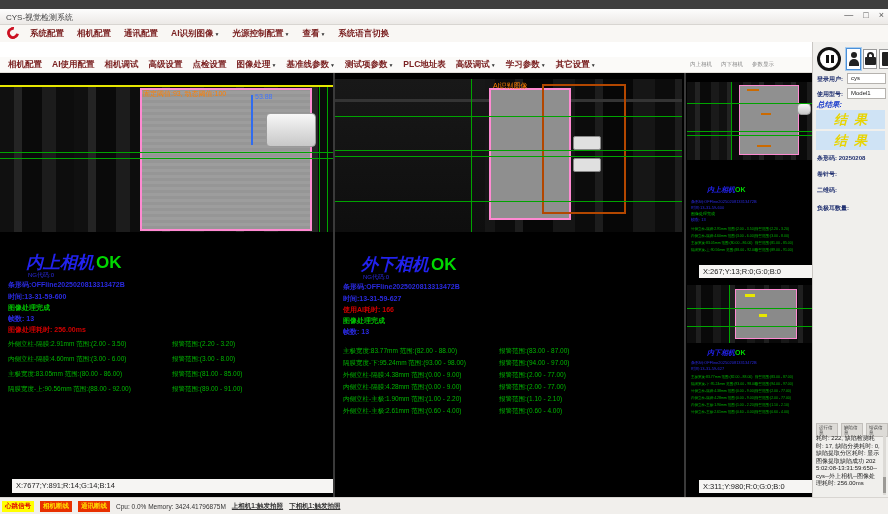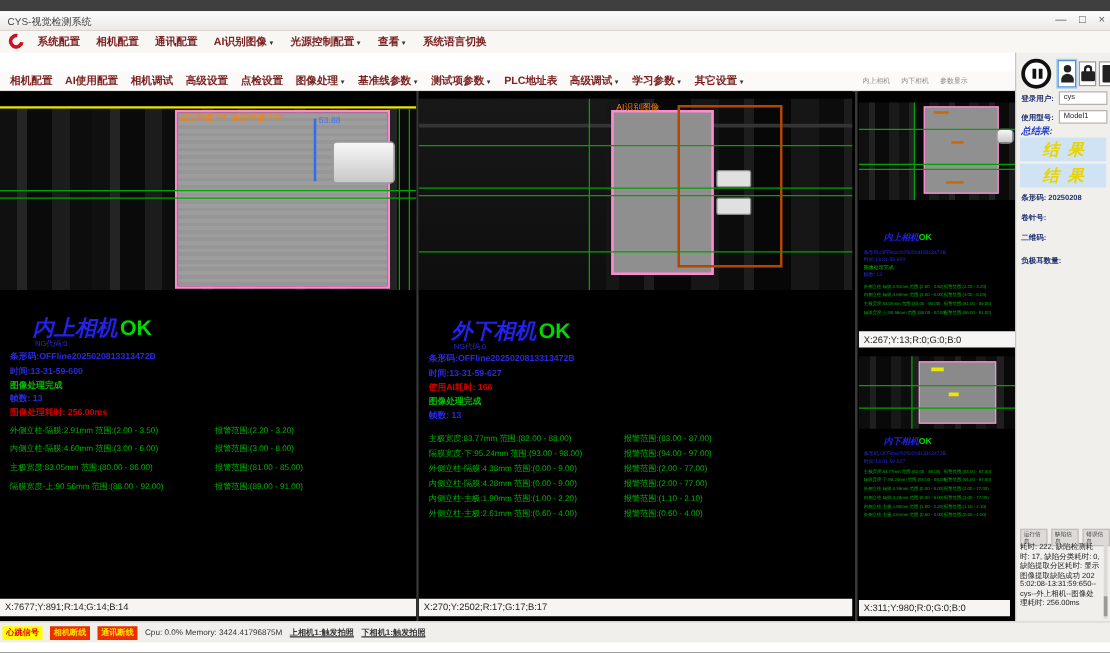--- a/index.html
+++ b/index.html
@@ -49,21 +49,21 @@
   .ov-blue { position:absolute; font-size:7px; color:#3f74ff; white-space:nowrap; }
 
   .cam-title { position:absolute; font-size:17px; font-weight:bold; font-style:italic; color:#2222ee; white-space:nowrap; }
   .cam-title .ok { color:#00d800; font-style:normal; margin-left:2px; }
   .t-blue { position:absolute; font-size:7px; font-weight:bold; color:#2a2ae0; white-space:nowrap; }
   .t-tiny-blue { position:absolute; font-size:6px; color:#2a2ae0; white-space:nowrap; }
   .t-green { position:absolute; font-size:7px; font-weight:bold; color:#00c000; white-space:nowrap; }
   .t-red { position:absolute; font-size:7px; font-weight:bold; color:#d00000; white-space:nowrap; }
   .mrow { position:absolute; font-size:6.5px; color:#00b400; white-space:nowrap; }
 
-  .coords-bar { position:absolute; left:0; width:100%; height:14px; background:#f6f5f3; color:#222; font-size:7.5px; line-height:14px; padding-left:4px; }
+  .coords-bar { position:absolute; left:12px; width:100%; height:14px; background:#f6f5f3; color:#222; font-size:7.5px; line-height:14px; padding-left:4px; }
 
   .mini-text-blue { position:absolute; font-size:4px; color:#2a2ae0; white-space:nowrap; }
   .mini-text-green { position:absolute; font-size:4px; color:#00c000; white-space:nowrap; }
   .mini-row { position:absolute; font-size:3.5px; color:#00b400; white-space:nowrap; }
   .mini-title { position:absolute; font-size:7px; font-weight:bold; font-style:italic; color:#2222ee; white-space:nowrap; }
   .mini-title .ok { color:#00d800; font-style:normal; }
   .ymark { position:absolute; background:#e8e800; }
   .omark { position:absolute; background:#cc6a00; }
 
   .sidebar { position:absolute; left:812px; top:42px; width:76px; height:455px; background:#f0efec; border-left:1px solid #c9c6c2; }
@@ -214,21 +214,20 @@
       <span class="mrow" style="left:164px; top:286px;">报警范围:(94.00 - 97.00)</span>
       <span class="mrow" style="left:8px; top:298px;">外侧立柱-隔膜:4.38mm 范围:(0.00 - 9.00)</span>
       <span class="mrow" style="left:164px; top:298px;">报警范围:(2.00 - 77.00)</span>
       <span class="mrow" style="left:8px; top:310px;">内侧立柱-隔膜:4.28mm 范围:(0.00 - 9.00)</span>
       <span class="mrow" style="left:164px; top:310px;">报警范围:(2.00 - 77.00)</span>
       <span class="mrow" style="left:8px; top:322px;">内侧立柱-主极:1.90mm 范围:(1.00 - 2.20)</span>
       <span class="mrow" style="left:164px; top:322px;">报警范围:(1.10 - 2.10)</span>
       <span class="mrow" style="left:8px; top:334px;">外侧立柱-主极:2.61mm 范围:(0.60 - 4.00)</span>
       <span class="mrow" style="left:164px; top:334px;">报警范围:(0.60 - 4.00)</span>
 
-      <div class="coords-bar" style="top:406px;">X:270;Y:2502;R:17;G:17;B:17</div>
     </div>
 
     <div class="panel panel-thumbs">
 
       <div style="position:absolute; left:0; top:0; width:125px; height:206px;">
         <div class="photo" style="top:9px; width:125px; height:78px; background:repeating-linear-gradient(90deg,#101010 0 8px,#222 8px 13px,#0a0a0a 13px 24px,#1a1a1a 24px 32px);"></div>
         <div class="membrane" style="left:52px; top:12px; width:60px; height:70px; border-width:1px; background:#909090;"></div>
         <div class="connector" style="left:110px; top:30px; width:14px; height:12px;"></div>
         <div class="gline-h" style="top:30px; left:0; width:125px;"></div>
         <div class="gline-h" style="top:58px; left:0; width:125px;"></div>

